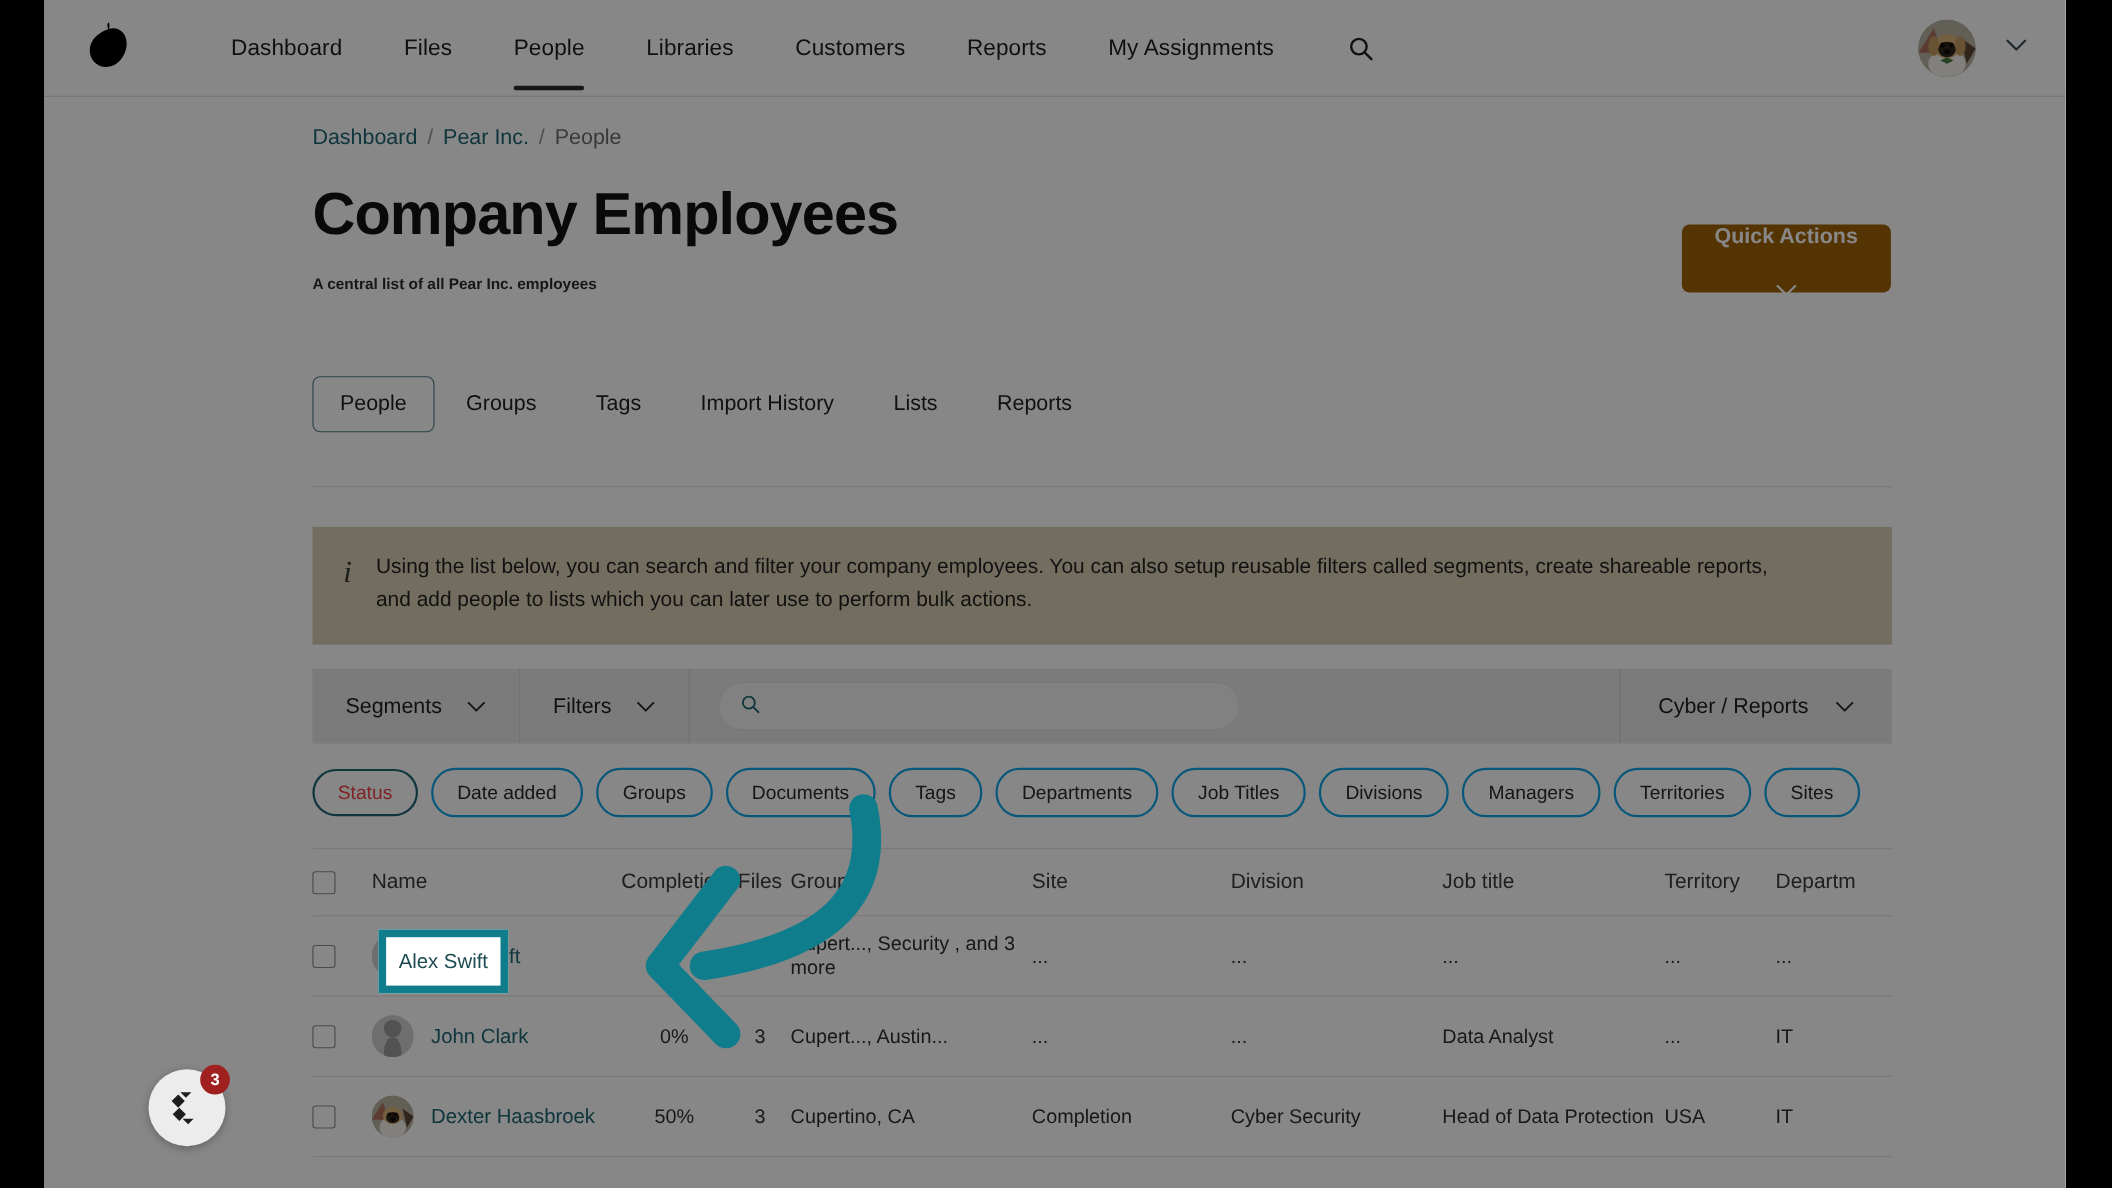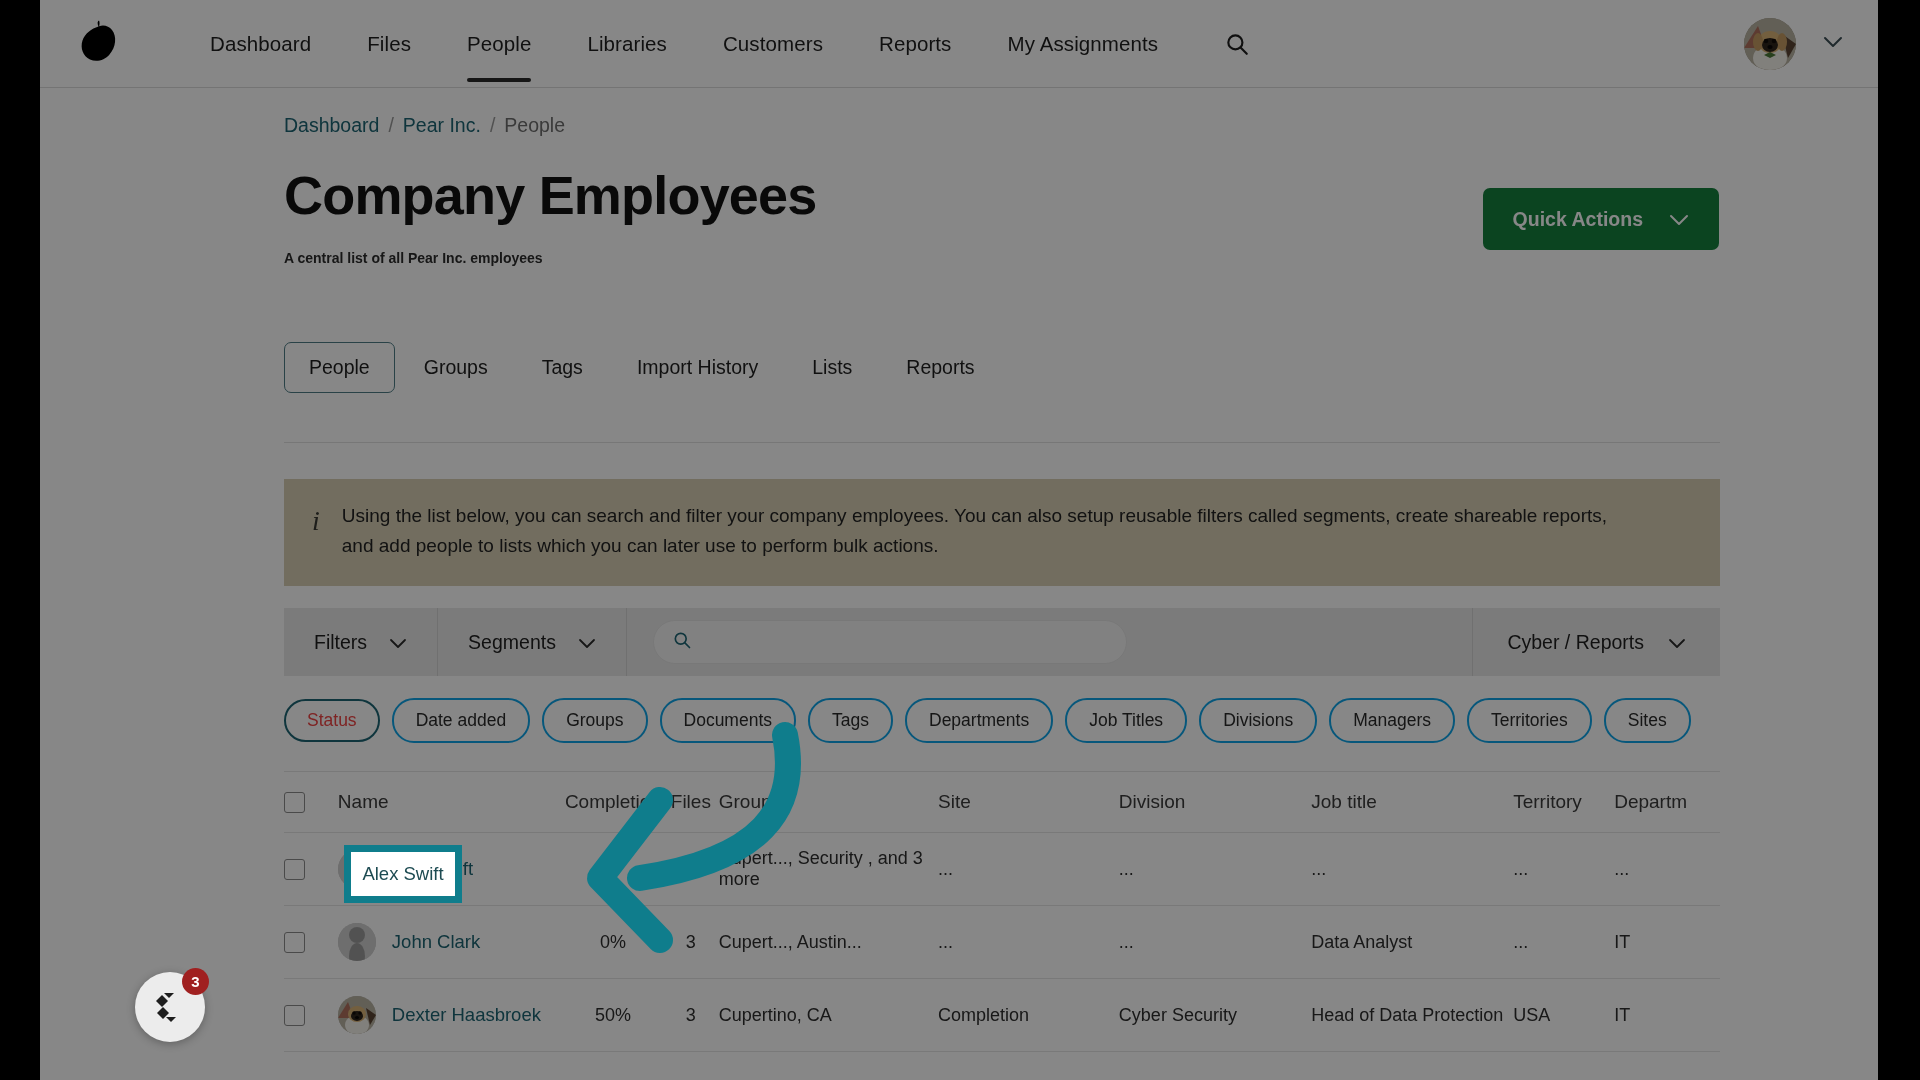--- a/index.html
+++ b/index.html
@@ -120,51 +120,52 @@
     margin-bottom: 30px;
   }
   .crumb-link { color: #1d6573; cursor: pointer; }
   .crumb-sep  { color: #9a9a9a; }
   .crumb-current { color: #6e6e6e; }
 
   
   #title-row {
     display: flex;
     justify-content: space-between;
-    align-items: center;
+    align-items: flex-end;
   }
   #page-title {
     font-size: 54px;
     font-weight: bold;
     color: #111111;
     letter-spacing: -0.8px;
     line-height: 1.05;
   }
   #subtitle {
     font-size: 14px;
     color: #2d2d2d;
     margin-top: 26px;
     font-weight: bold;
   }
   #quick-actions {
-    background: #15803d;
+    background: #a16207;
     color: #ffffff;
     font-size: 19.5px;
     font-weight: bold;
     border: none;
     border-radius: 7px;
     padding: 0 30px;
     height: 62px;
     display: flex;
     align-items: center;
     gap: 26px;
     cursor: pointer;
     margin-top: 6px;
     margin-right: 1px;
     font-family: "Liberation Sans", sans-serif;
+    flex-direction: column;
   }
 
   
   #tabs {
     display: flex;
     align-items: center;
     gap: 4px;
     margin-top: 76px;
   }
   .tab {
@@ -506,30 +507,30 @@
 
       <div id="tab-divider"></div>
 
       <div id="info-banner">
         <div id="info-icon">i</div>
         <div id="info-text">Using the list below, you can search and filter your company employees. You can also setup reusable filters called segments, create shareable reports, and add people to lists which you can later use to perform bulk actions.</div>
       </div>
 
       <div id="toolbar">
         <div class="tb-cell">
-          <span>Filters</span>
+          <span>Segments</span>
           <span>
             <svg width="18" height="11" viewBox="0 0 18 11" fill="none" stroke="#2b2b2b" stroke-width="1.8" stroke-linecap="round" stroke-linejoin="round">
                 <polyline points="2,2 9,9 16,2"></polyline>
               </svg>
           </span>
         </div>
 
         <div class="tb-cell">
-          <span>Segments</span>
+          <span>Filters</span>
           <span>
             <svg width="18" height="11" viewBox="0 0 18 11" fill="none" stroke="#2b2b2b" stroke-width="1.8" stroke-linecap="round" stroke-linejoin="round">
                 <polyline points="2,2 9,9 16,2"></polyline>
               </svg>
           </span>
         </div>
 
         <div id="tb-search">
           <div id="search-box">
             <span>

